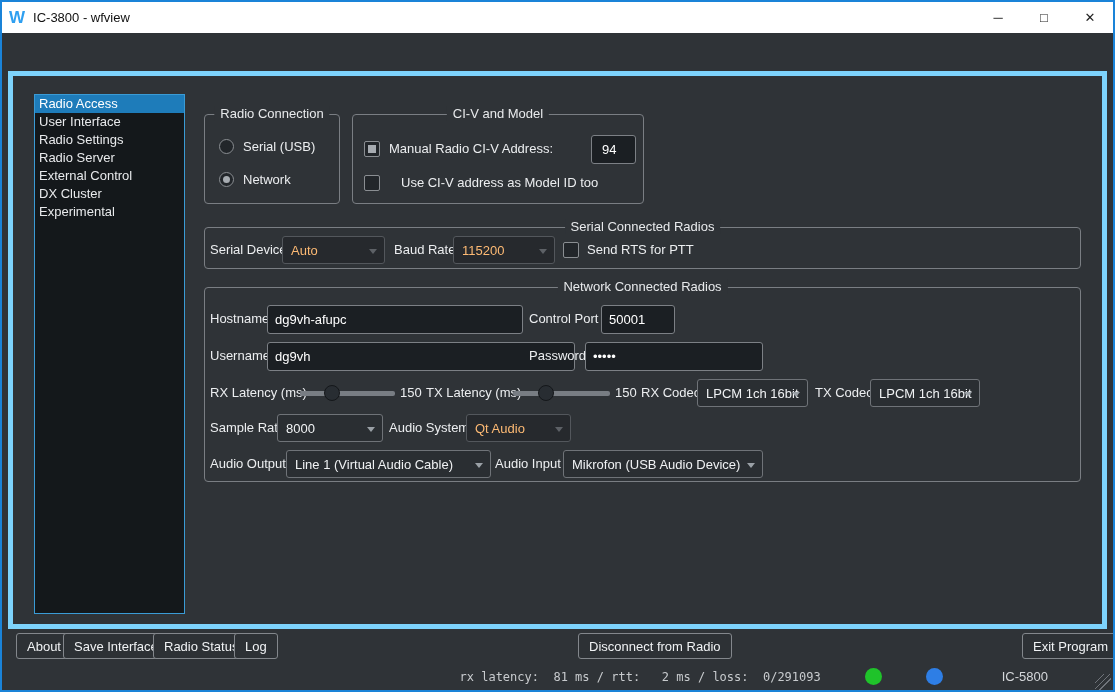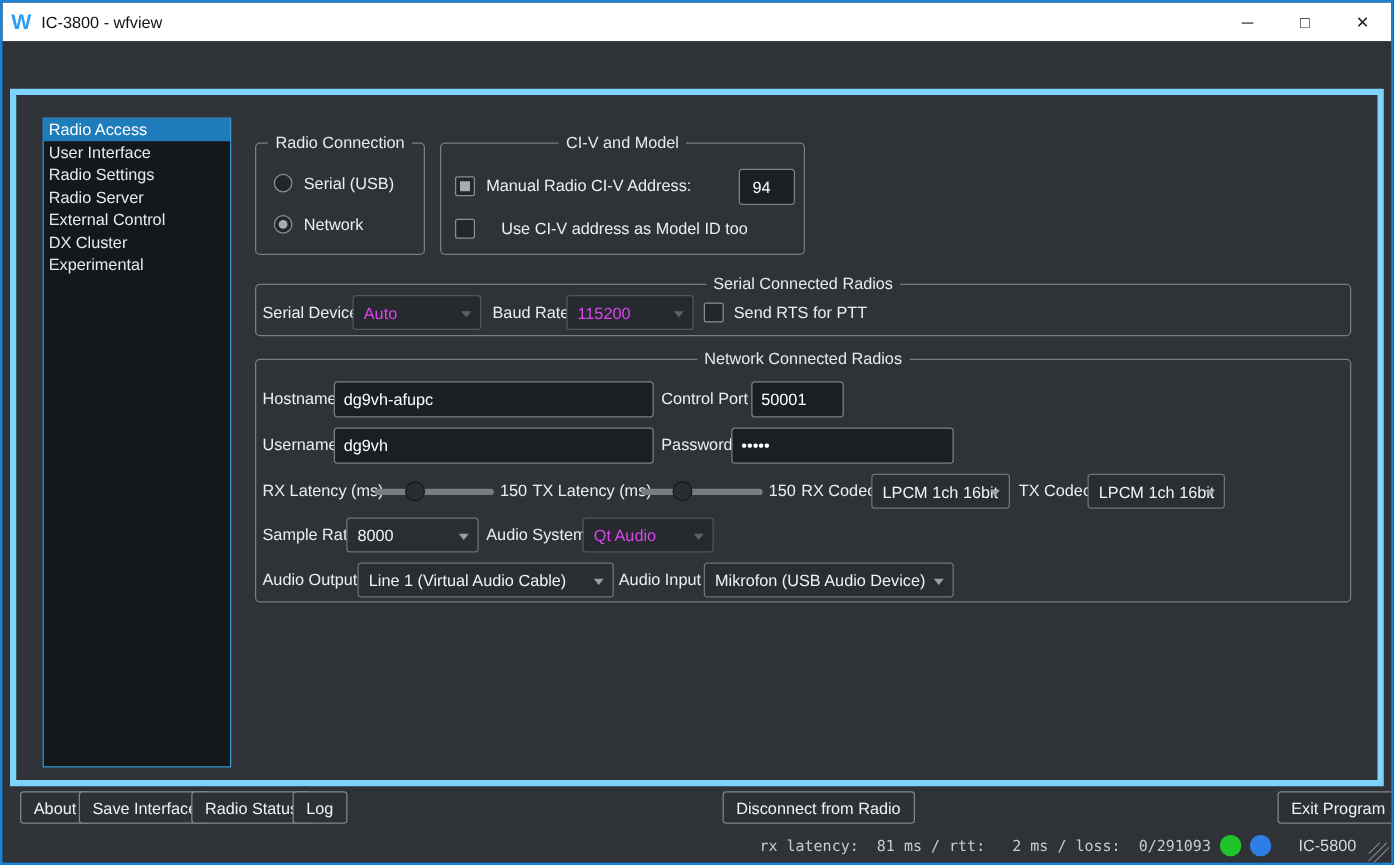--- a/index.html
+++ b/index.html
@@ -42,21 +42,21 @@
   .field { position:absolute; height:29px; background:#1b1f23; border:1px solid #7c8085;
            border-radius:3px; color:#ffffff; font-family:"Liberation Sans",sans-serif;
            font-size:13px; padding:0 7px; outline:none; }
   .field.center { text-align:left; padding-left:10px; }
   .dropdown { position:absolute; height:28px; background:#2a2e32; border:1px solid #6f7378;
               border-radius:3px; display:flex; align-items:center; padding:0 22px 0 8px;
               white-space:nowrap; overflow:hidden; color:#f0f2f4; }
   .dropdown .arrow { position:absolute; right:7px; top:12px; width:0; height:0;
                      border-left:4px solid transparent; border-right:4px solid transparent;
                      border-top:5px solid #9aa0a6; }
-  .dropdown.disabled { color:#d946ef; border-color:#53575c; background:#26292d; }
+  .dropdown.disabled { color:#fdba74; border-color:#53575c; background:#26292d; }
   .dropdown.disabled .arrow { border-top-color:#5d6166; }
   .checkbox { position:absolute; width:16px; height:16px; background:#22262a;
               border:1px solid #8a8e92; border-radius:2px; }
   .checkbox.checked::after { content:""; position:absolute; left:3px; top:3px;
               width:8px; height:8px; background:#a7acb1; }
   .radio { position:absolute; width:15px; height:15px; background:#22262a;
            border:1px solid #8a8e92; border-radius:50%; }
   .radio.checked::after { content:""; position:absolute; left:3px; top:3px;
            width:7px; height:7px; background:#a7acb1; border-radius:50%; }
   .slider { position:absolute; height:28px; }
@@ -64,21 +64,21 @@
                    background:#787d83; border-radius:2px; }
   .slider .handle { position:absolute; top:6px; width:16px; height:16px;
                     background:#282d32; border:1px solid #14171a; border-radius:50%; }
   
   .btn { position:absolute; height:26px; padding:0 10px; background:#2d3135;
          border:1px solid #83878c; border-radius:3px; color:#f0f2f4;
          font-family:"Liberation Sans",sans-serif; font-size:13px;
          display:flex; align-items:center; white-space:nowrap; cursor:default; }
   
   .statusbar { position:absolute; left:0; top:630px; width:1111px; height:27px;
-               display:flex; align-items:center; justify-content:flex-end; }
+               display:flex; align-items:center; justify-content:flex-end;gap:37px; }
   .status-text { font-family:"DejaVu Sans Mono", monospace; font-size:12px;
                  color:#c8cbce; white-space:pre; }
   .dot { width:17px; height:17px; border-radius:50%; margin-left:7px; }
   .radio-name { margin:0 10px 0 22px; color:#d4d7da; }
   .grip { width:16px; height:16px; margin-right:2px; align-self:flex-end;
           background:
             linear-gradient(135deg, transparent 0 6px, #70747a 6px 7px, transparent 7px 10px, #70747a 10px 11px, transparent 11px 14px, #70747a 14px 15px, transparent 15px);
   }
 </style>
 </head>
@@ -146,21 +146,21 @@
 
       <div class="group" style="left:191px; top:211px; width:877px; height:195px;">
         <span class="group-title">Network Connected Radios</span>
 
         <span class="lbl" style="left:5px; top:17px;">Hostname</span>
         <input class="field" style="left: 62px; top: 17px; width: 256px;" value="dg9vh-afupc">
         <span class="lbl" style="left:324px; top:17px;">Control Port</span>
         <input class="field" style="left: 396px; top: 17px; width: 74px;" value="50001">
 
         <span class="lbl" style="left:5px; top:54px;">Username</span>
-        <input class="field" style="left: 62px; top: 54px; width: 256px;" value="dg9vh">
+        <input class="field" style="left: 62px; top: 54px; width: 308px;" value="dg9vh">
         <span class="lbl" style="left:324px; top:54px;">Password</span>
         <input class="field" style="left: 380px; top: 54px; width: 178px;" value="•••••">
 
         <span class="lbl" style="left:5px; top:91px;">RX Latency (ms)</span>
         <div class="slider" style="left:95px; top:91px; width:95px;">
           <div class="track"></div>
           <div class="handle" style="left:24px;"></div>
         </div>
         <span class="lbl" style="left:195px; top:91px;">150</span>
         <span class="lbl" style="left:221px; top:91px;">TX Latency (ms)</span>

